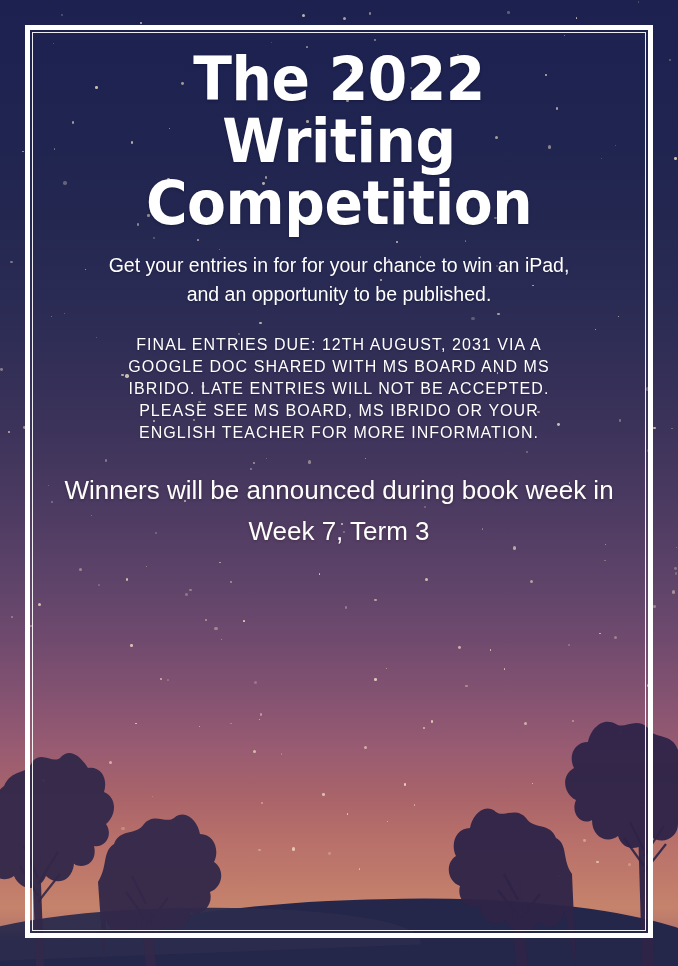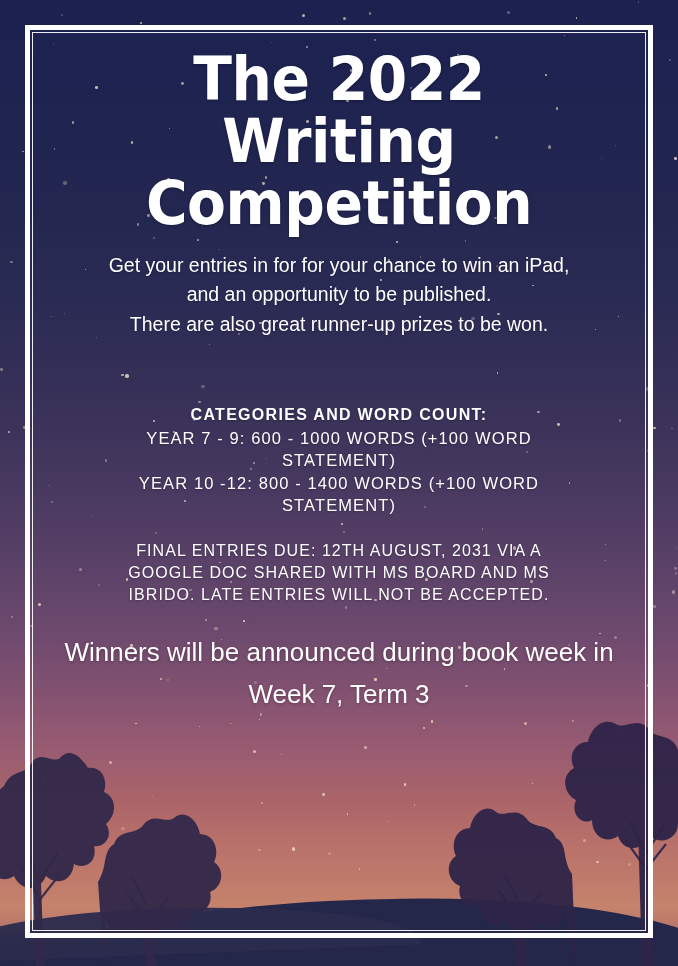--- a/index.html
+++ b/index.html
@@ -414,30 +414,25 @@
   <div class="frame-outer"></div>
   <div class="frame-inner"></div>
 
   <div class="content">
 
     <h1 class="title">The 2022 Writing Competition</h1>
 
     <div class="subtitle">
       <div>Get your entries in for for your chance to win an iPad,</div>
       <div>and an opportunity to be published.</div>
-      <div>There are also great runner-up prizes to be won.</div>
     </div>
 
 
-    <div class="cats">
-      <div class="cats-head">CATEGORIES AND WORD COUNT:</div>
-      <p class="cats-line">YEAR 7 - 9: 600 - 1000 WORDS (+100 WORD STATEMENT)</p>
-      <p class="cats-line">YEAR 10 -12: 800 - 1400 WORDS (+100 WORD STATEMENT)</p>
-    </div>
 
     <div class="details">
       <p>FINAL ENTRIES DUE: 12TH AUGUST, 2031 VIA A GOOGLE DOC SHARED WITH MS BOARD AND MS IBRIDO. LATE ENTRIES WILL NOT BE ACCEPTED.</p>
+      <p>PLEASE SEE MS BOARD, MS IBRIDO OR YOUR ENGLISH TEACHER FOR MORE INFORMATION.</p>
     </div>
 
     <div class="footer">Winners will be announced during book week in Week 7, Term 3</div>
 
   </div>
 </div>
 
 </body></html>

